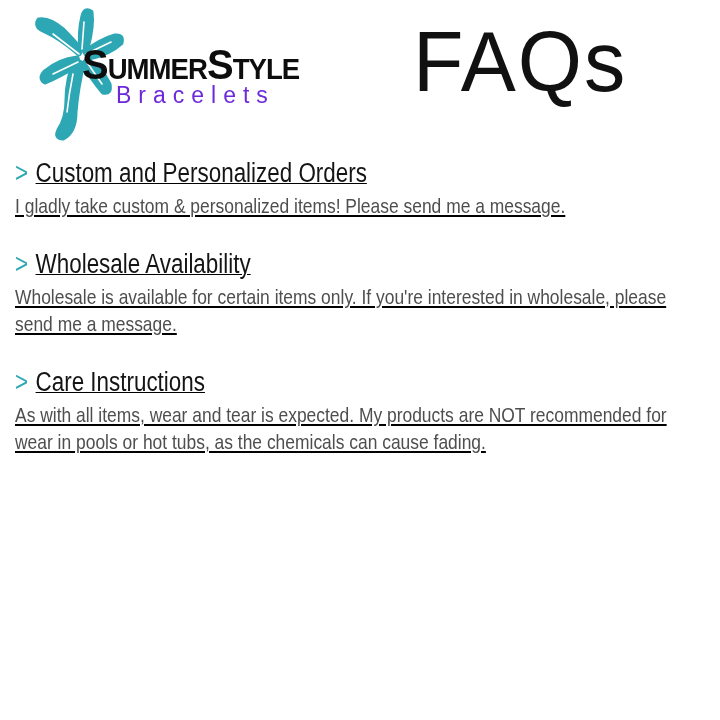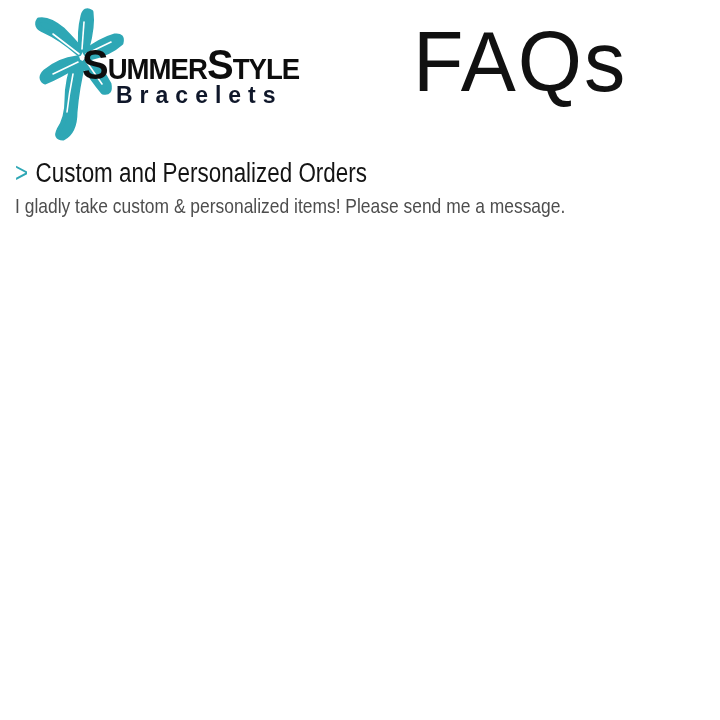--- a/index.html
+++ b/index.html
@@ -15,33 +15,33 @@
   .header { position: absolute; top: 0; left: 0; width: 720px; height: 155px; }
   .palm-logo { position: absolute; left: 8px; top: 4px; width: 132px; height: 140px; }
   .brand-name {
     position: absolute; left: 82px; top: 44px;
     font-size: 42px; font-weight: bold; font-variant: small-caps;
     letter-spacing: -1px; color: #0d0d0d; line-height: 1;
     transform: scaleX(0.95); transform-origin: 0 0; white-space: pre;
   }
   .brand-subtitle {
     position: absolute; left: 116px; top: 84px;
-    font-size: 23px; font-weight: 700; letter-spacing: 7px;
-    color: #0f172a; line-height: 1; white-space: pre;
+    font-size: 23px; font-weight: 400; letter-spacing: 7px;
+    color: #6d28d9; line-height: 1; white-space: pre;
   }
   .page-title {
     position: absolute; left: 413px; top: 16px;
     font-size: 86px; font-weight: 400; color: #111111;
     letter-spacing: 2px; line-height: 1.05; white-space: pre;
     transform: scaleX(0.96); transform-origin: 0 0;
   }
 
   
   .faq-list { position: absolute; top: 156px; left: 15px; width: 705px; }
-  .faq-section { margin-bottom: 28px; }
+  .faq-section { margin-bottom: 28px; text-decoration: underline; }
   .faq-heading-line {
     display: block; white-space: pre;
     transform: scaleX(0.83); transform-origin: 0 0;
     width: 860px; line-height: 34px; height: 34px; margin-bottom: 2px;
   }
   .chevron-icon {
     color: #2ea7b5; font-size: 27px; font-weight: 400;
     display: inline-block; margin-right: 9px;
   }
   .faq-heading-text {
@@ -93,18 +93,28 @@
     <div class="page-title">FAQs</div>
   </div>
 
   <div class="faq-list">
 
     <div class="faq-section">
       <div class="faq-heading-line"><span class="chevron-icon">&gt;</span><span class="faq-heading-text">Custom and Personalized Orders</span></div>
       <div class="faq-body">I gladly take custom &amp; personalized items! Please send me a message.</div>
     </div>
 
+    <div class="faq-section">
+      <div class="faq-heading-line"><span class="chevron-icon">&gt;</span><span class="faq-heading-text">Wholesale Availability</span></div>
+      <div class="faq-body">Wholesale is available for certain items only. If you're interested in wholesale, please
+send me a message.</div>
+    </div>
 
 
+    <div class="faq-section">
+      <div class="faq-heading-line"><span class="chevron-icon">&gt;</span><span class="faq-heading-text">Care Instructions</span></div>
+      <div class="faq-body">As with all items, wear and tear is expected. My products are NOT recommended for
+wear in pools or hot tubs, as the chemicals can cause fading.</div>
+    </div>
 
 
   </div>
 </div>
 
 </body></html>

